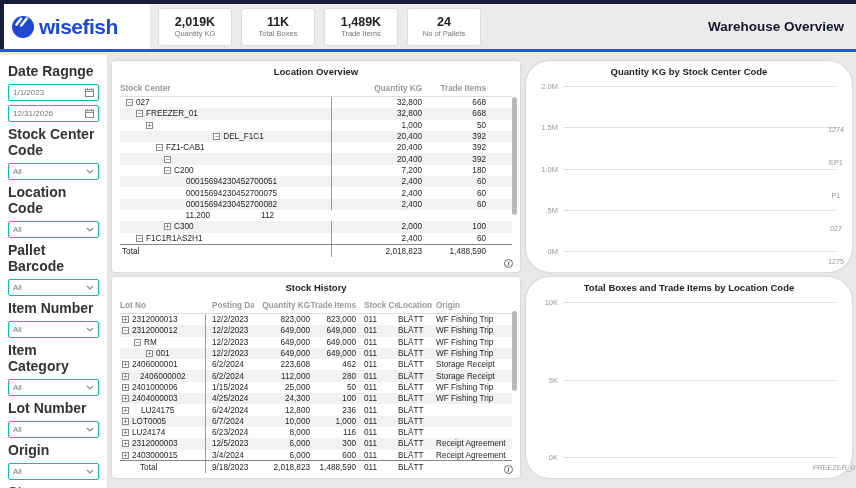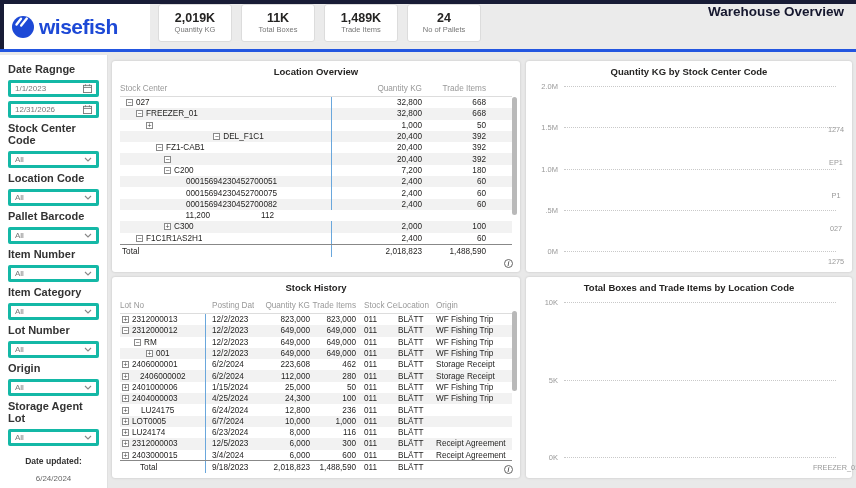--- a/index.html
+++ b/index.html
@@ -1,70 +1,70 @@
 <!DOCTYPE html>
 <html><head>
 <meta charset="utf-8">
 <style>
   * { box-sizing: border-box; margin: 0; padding: 0; }
   html,body { font-family: "Liberation Sans", sans-serif; }
   .page { position: relative; width: 856px; height: 488px; background: #e9e9e9; overflow: hidden; }
 
   
   .top-strip { position: absolute; top:0; left:0; right:0; height:4px; background:#181c36; }
-  .header { position: absolute; top:4px; left:0; right:0; height:48px; background:#ebebeb; border-bottom:3px solid #2356e0; display:flex; align-items:flex-start; }
+  .header { position: absolute; top:4px; left:0; right:0; height:48px; background:#ebebeb; border-bottom:3px solid #2356e0; display:flex; align-items:center; }
   .logo-area { width:150px; height:100%; background:#fff; border-left:4px solid #181c36; display:flex; align-items:center; padding-left:8px; gap:5px; }
   .logo-text { font-size:21px; font-weight:800; color:#1d49d6; letter-spacing:-0.5px; }
   .kpis { display:flex; gap:9px; margin-left:8px; }
   .kpi-card { width:74px; height:38px; background:#fff; border:1px solid #dcdcdc; border-radius:3px; display:flex; flex-direction:column; align-items:center; justify-content:center; }
   .kpi-value { font-size:12.5px; color:#252423; font-weight:600; line-height:14px; }
   .kpi-label { font-size:7.5px; color:#777; line-height:10px; }
   .report-title { margin-left:auto; margin-right:12px; font-size:13.5px; font-weight:bold; color:#15172e; }
 
   
   .sidebar { position:absolute; left:0; top:55px; bottom:0; width:108px; background:#fff; padding:8px 8px 6px 8px; border-right:1px solid #e0e0e0; }
-  .f-label { font-size:11px; font-weight:bold; color:#333; margin:7px 0 5px 0; }
+  .f-label { font-size:14px; font-weight:bold; color:#333; margin:7px 0 5px 0; }
   .f-label:first-child { margin-top:0; }
-  .f-box { height:17px; background:#fff; border:3px solid #14b8a6; border-radius:2px; display:flex; align-items:center; padding:0 4px; margin-bottom:4px; }
+  .f-box { height:17px; background:#fff; border:1px solid #14b8a6; border-radius:2px; display:flex; align-items:center; padding:0 4px; margin-bottom:4px; }
   .f-box .val { flex:1; font-size:8px; color:#777; }
   .date-updated-label { margin-top:10px; text-align:center; font-size:8.5px; font-weight:bold; color:#333; }
   .date-updated-value { margin-top:8px; text-align:center; font-size:8px; color:#666; }
 
   
   .card { position:absolute; background:#fff; border-radius:3px; box-shadow:0 0 2.5px rgba(0,0,0,.18); }
   .card-title { text-align:center; font-size:9.5px; font-weight:600; color:#252423; padding-top:5px; }
   #card-location { left:112px; top:61px; width:408px; height:211px; }
   #card-qty-chart { left:526px; top:61px; width:326px; height:211px; }
   #card-history { left:112px; top:277px; width:408px; height:201px; }
   #card-boxes-chart { left:526px; top:277px; width:326px; height:201px; }
 
   
   .tbl { padding:3px 8px 0 8px; }
-  .thead { display:flex; align-items:flex-end; color:#999; font-size:8.2px; padding:4px 0 3px 0; border-bottom:1px solid #ddd; position:relative; }
+  .thead { display:flex; align-items:flex-end; color:#999; font-size:8.2px; padding:4px 0 3px 0; border-bottom:1px solid #ddd; position:relative;font-weight:bold; }
   .trow { display:flex; align-items:center; height:11.3px; font-size:8.2px; color:#252423; }
   .trow.alt { background:#f2f2f2; }
   .rows-lo { height:147px; overflow:hidden; }
   .rows-sh { height:146px; overflow:hidden; }
   .total-row { display:flex; align-items:center; height:13px; font-size:8.2px; color:#252423; border-top:1px solid #888; }
   .cell { overflow:hidden; white-space:nowrap; }
   .num { text-align:right; }
   .sep { border-right:1px solid #6aa7dc; align-self:stretch; display:flex; align-items:center; }
   .namecell { flex:1; display:flex; align-items:center; gap:3px; }
   .eicon { width:7px; height:7px; border:1px solid #8a8a8a; font-size:7px; line-height:5.5px; text-align:center; color:#444; background:#fff; flex:0 0 auto; }
   
   .lo-qty { width:90px; } .lo-items { width:64px; }
   .lo-pad { width:26px; }
   
   .sh-lot { width:86px; } .sh-date { width:48px; padding-left:6px; } .sh-qty { width:56px; } .sh-items { width:46px; }
   .sh-center { width:42px; padding-left:8px; } .sh-loc { width:36px; } .sh-origin { flex:1; padding-left:2px; }
   .scroll-thumb { position:absolute; right:3px; width:5px; background:#b9b9b9; border-radius:3px; }
   .info-icon { position:absolute; right:7px; bottom:4px; width:9px; height:9px; border:1px solid #666; border-radius:50%; font-size:6.5px; line-height:7.5px; text-align:center; color:#555; font-style:italic; font-weight:bold; }
 
   
-  .chart-card { display:flex; flex-direction:column; }
+  .chart-card { display:flex; flex-direction:column;border-radius:24px; }
   .chart-body { flex:1; position:relative; margin:10px 16px 20px 38px; }
   .gridline { position:absolute; left:0; right:0; border-top:1px dotted #c9c9c9; }
   .ytick { position:absolute; left:-36px; width:30px; text-align:right; font-size:7.5px; color:#999; }
   .bars { position:absolute; inset:0; display:flex; align-items:flex-end;flex-direction:column; }
   .bar-slot { flex:1; height:100%; display:flex; flex-direction:column; justify-content:flex-end; align-items:center; position:relative; }
   .bar { width:60%; min-height:2px; }
   .xlabel { position:absolute; bottom:-14px; font-size:7.3px; color:#999; white-space:nowrap; }
 </style>
 </head>
 <body>

